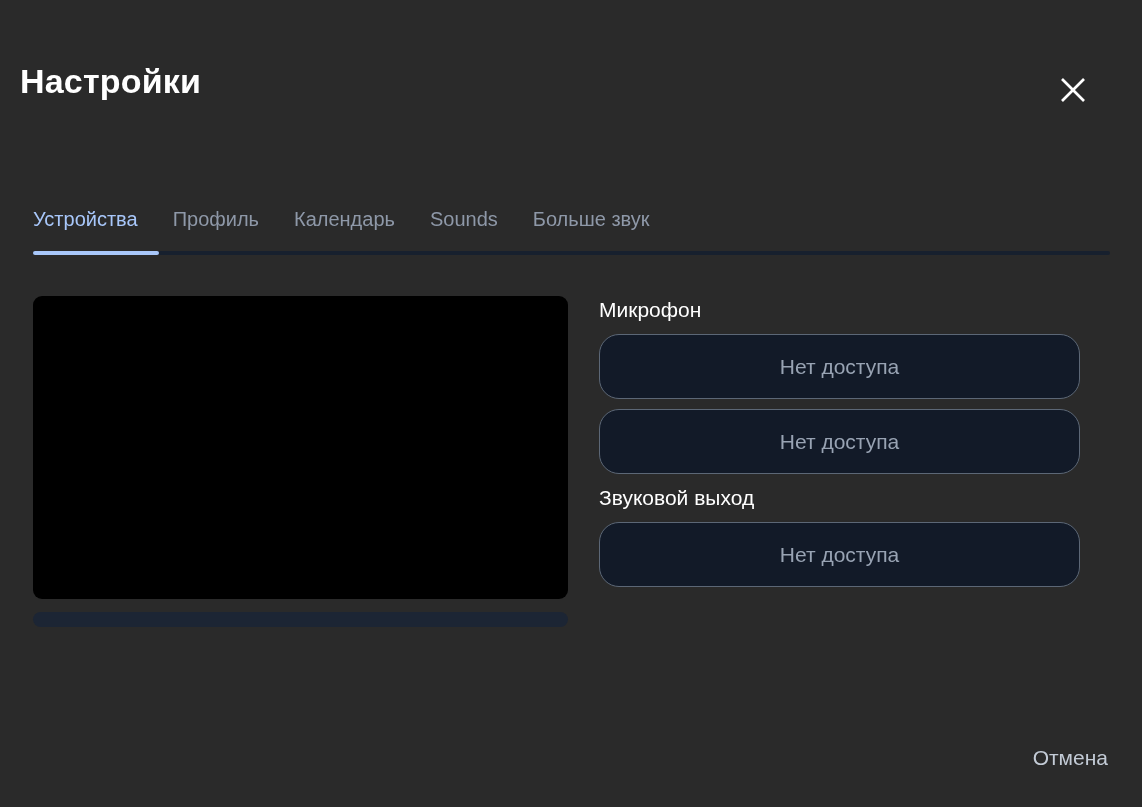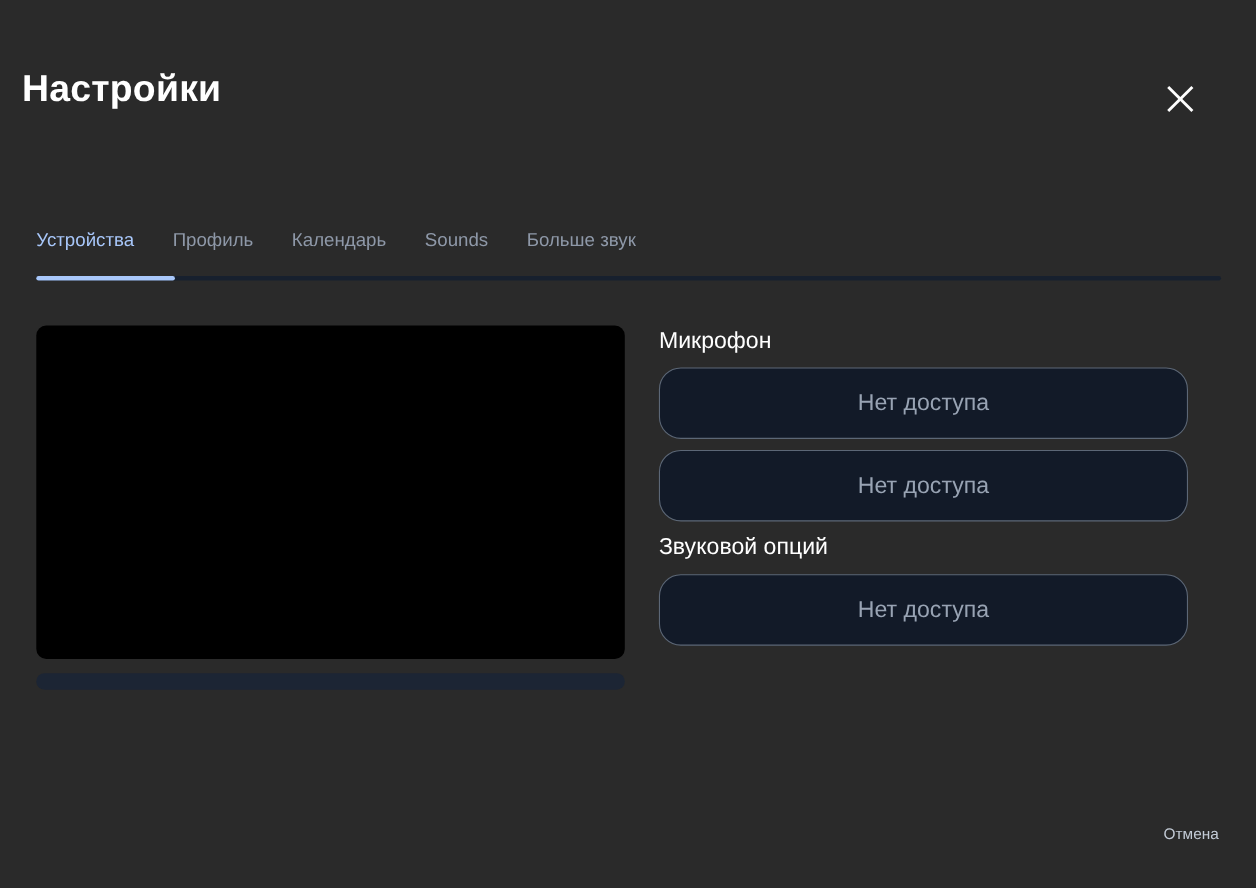--- a/index.html
+++ b/index.html
@@ -63,21 +63,21 @@
     height: 52px;
   }
 
   .tabs-row {
     display: flex;
     align-items: flex-start;
     height: 38px;
   }
 
   .tab {
-    font-size: 17px;
+    font-size: 20px;
     color: #8e98a8;
     background: transparent;
     border: none;
     padding: 0;
     margin-right: 35px;
     line-height: 26px;
     cursor: pointer;
     white-space: nowrap;
     font-family: inherit;
   }
@@ -202,21 +202,21 @@
     font-size: 21px;
     font-family: inherit;
     cursor: pointer;
   }
 
   .btn-cancel {
     margin-left: 30px;
     background: transparent;
     border: none;
     color: #c3cbd6;
-    font-size: 14px;
+    font-size: 21px;
     font-family: inherit;
     cursor: pointer;
     padding: 0 2px;
   }
 </style>
 </head>
 <body>
 
 <div class="dialog-header">
   <div class="dialog-title">Настройки</div>
@@ -256,21 +256,21 @@
   <div class="device-group">
     <div class="device-label">Микрофон</div>
     <div class="device-select">Нет доступа</div>
   </div>
 
   <div class="device-group">
     <div class="device-select">Нет доступа</div>
   </div>
 
   <div class="device-group">
-    <div class="device-label">Звуковой опций</div>
+    <div class="device-label">Звуковой выход</div>
     <div class="device-select">Нет доступа</div>
   </div>
 
 </div>
 
 <div class="dialog-footer">
   <button class="btn-cancel">Отмена</button>
 </div>
 
 </body></html>

